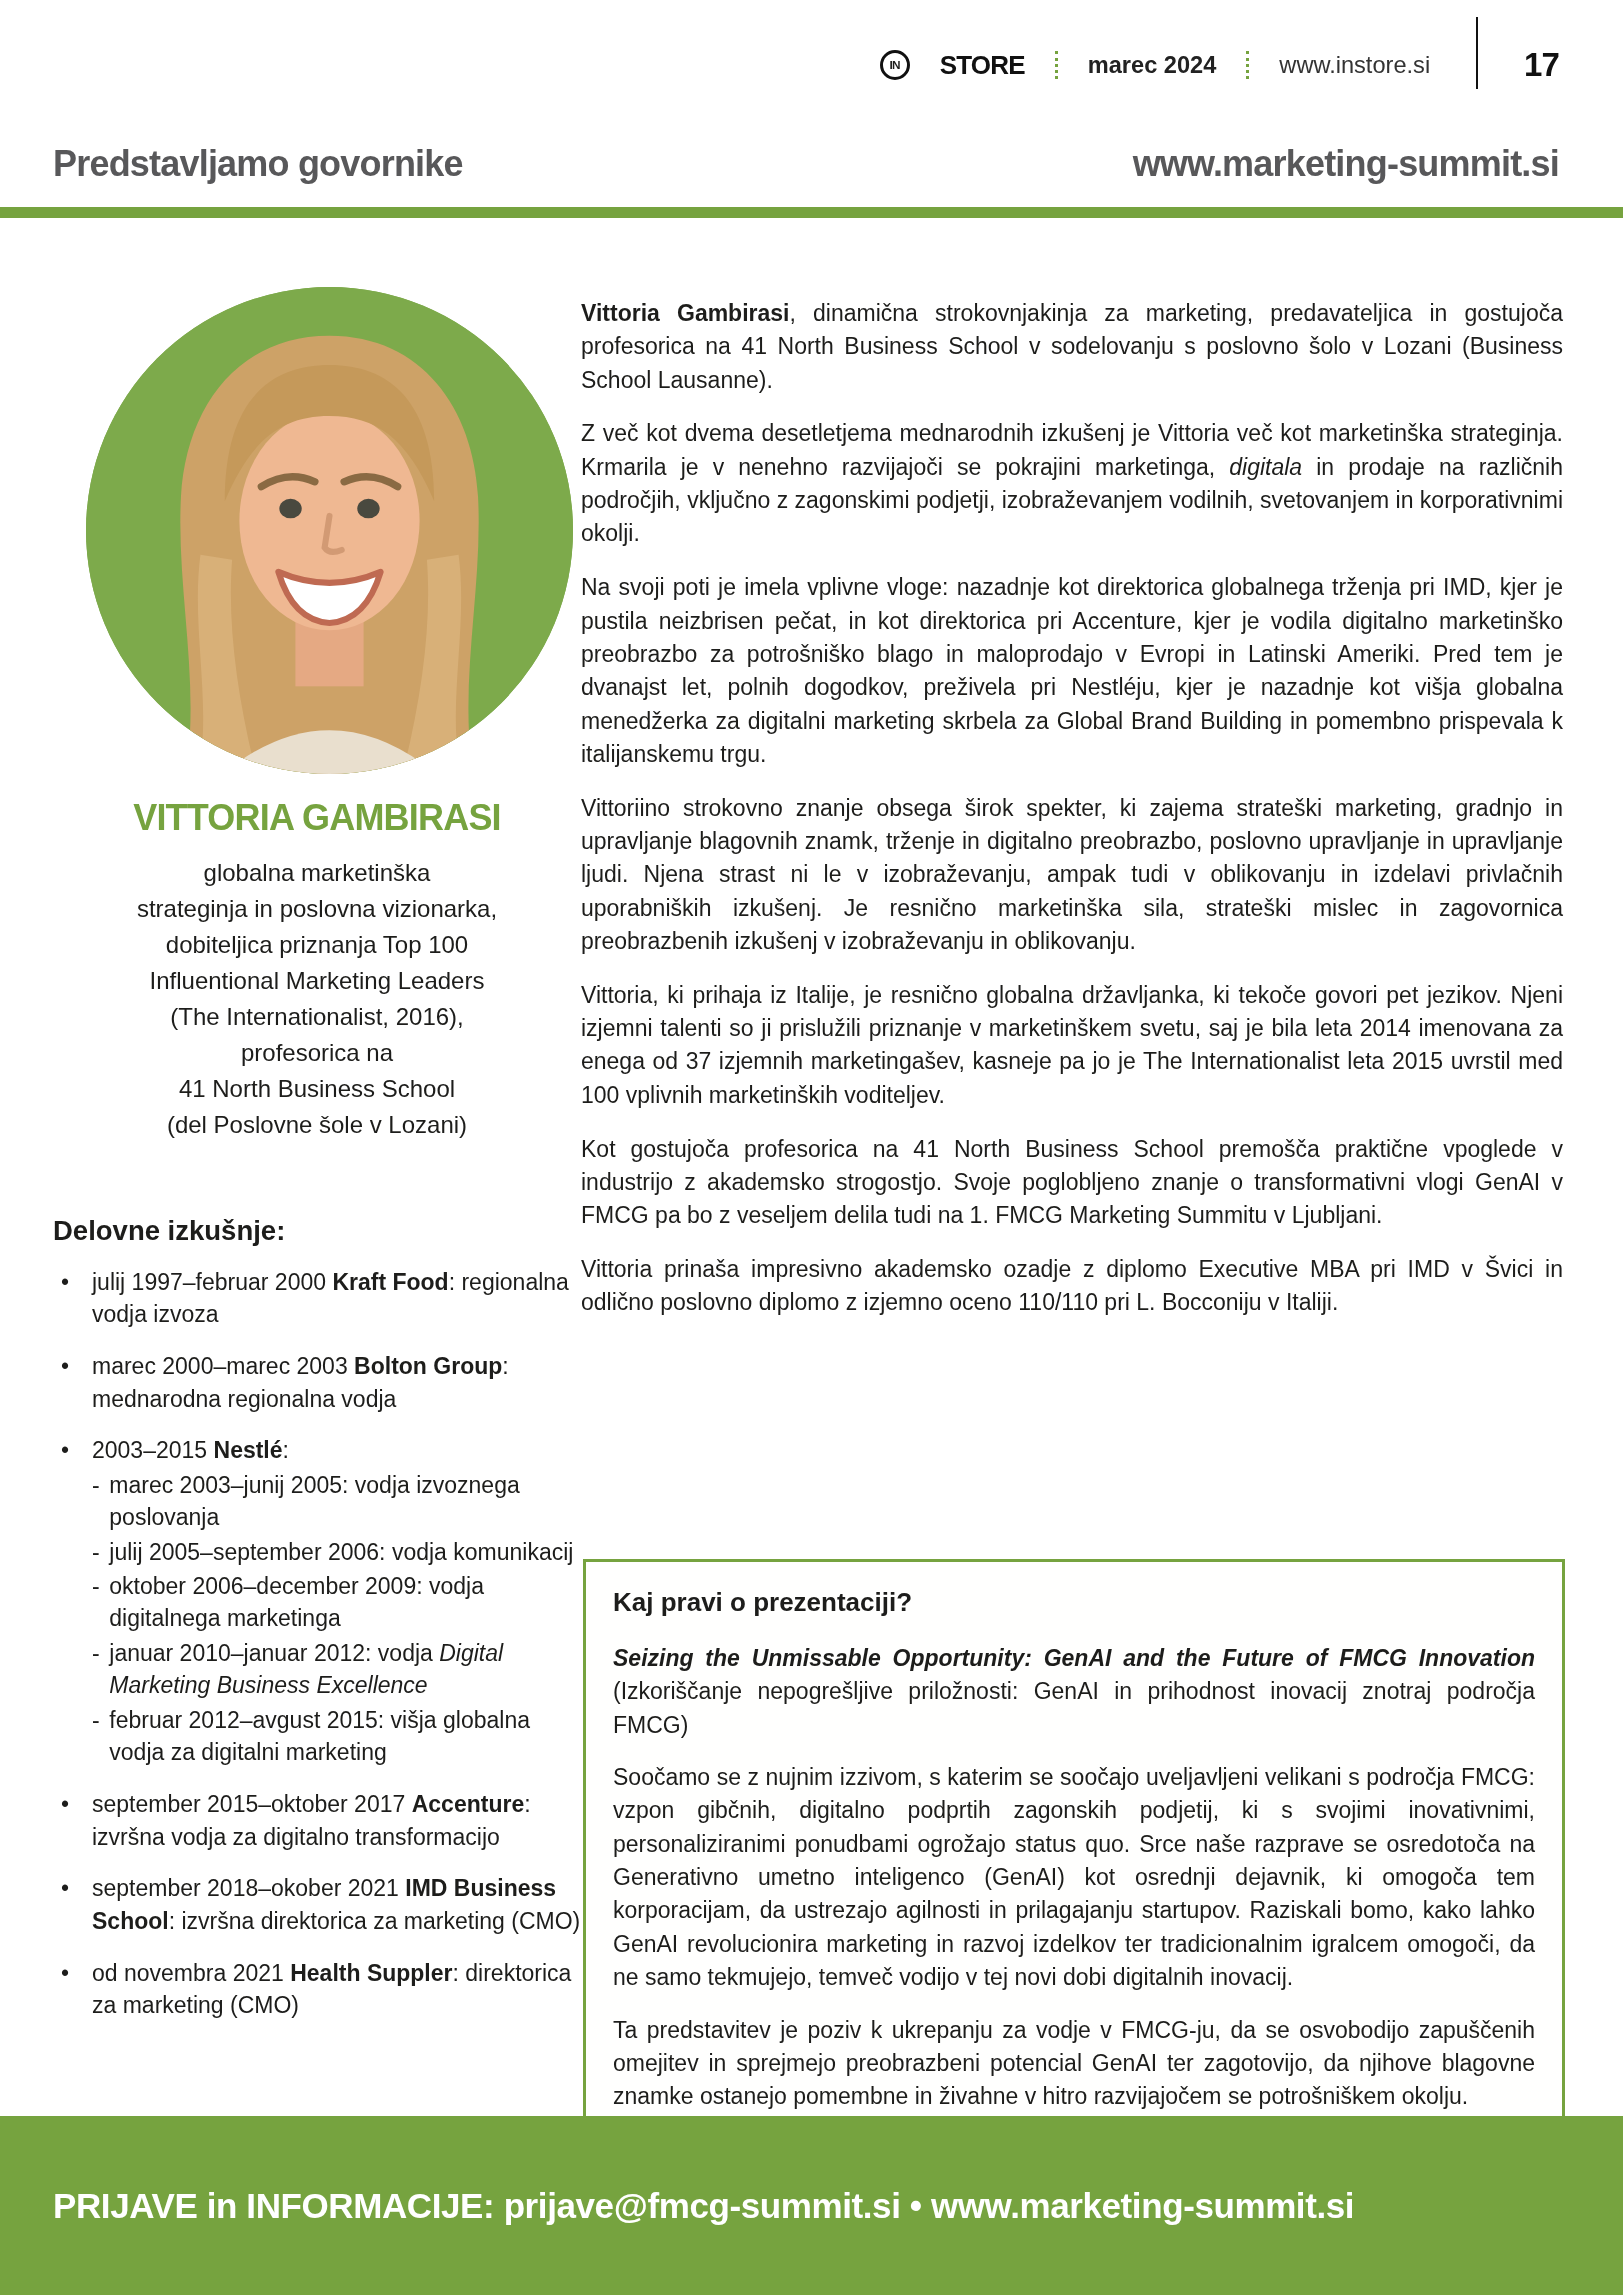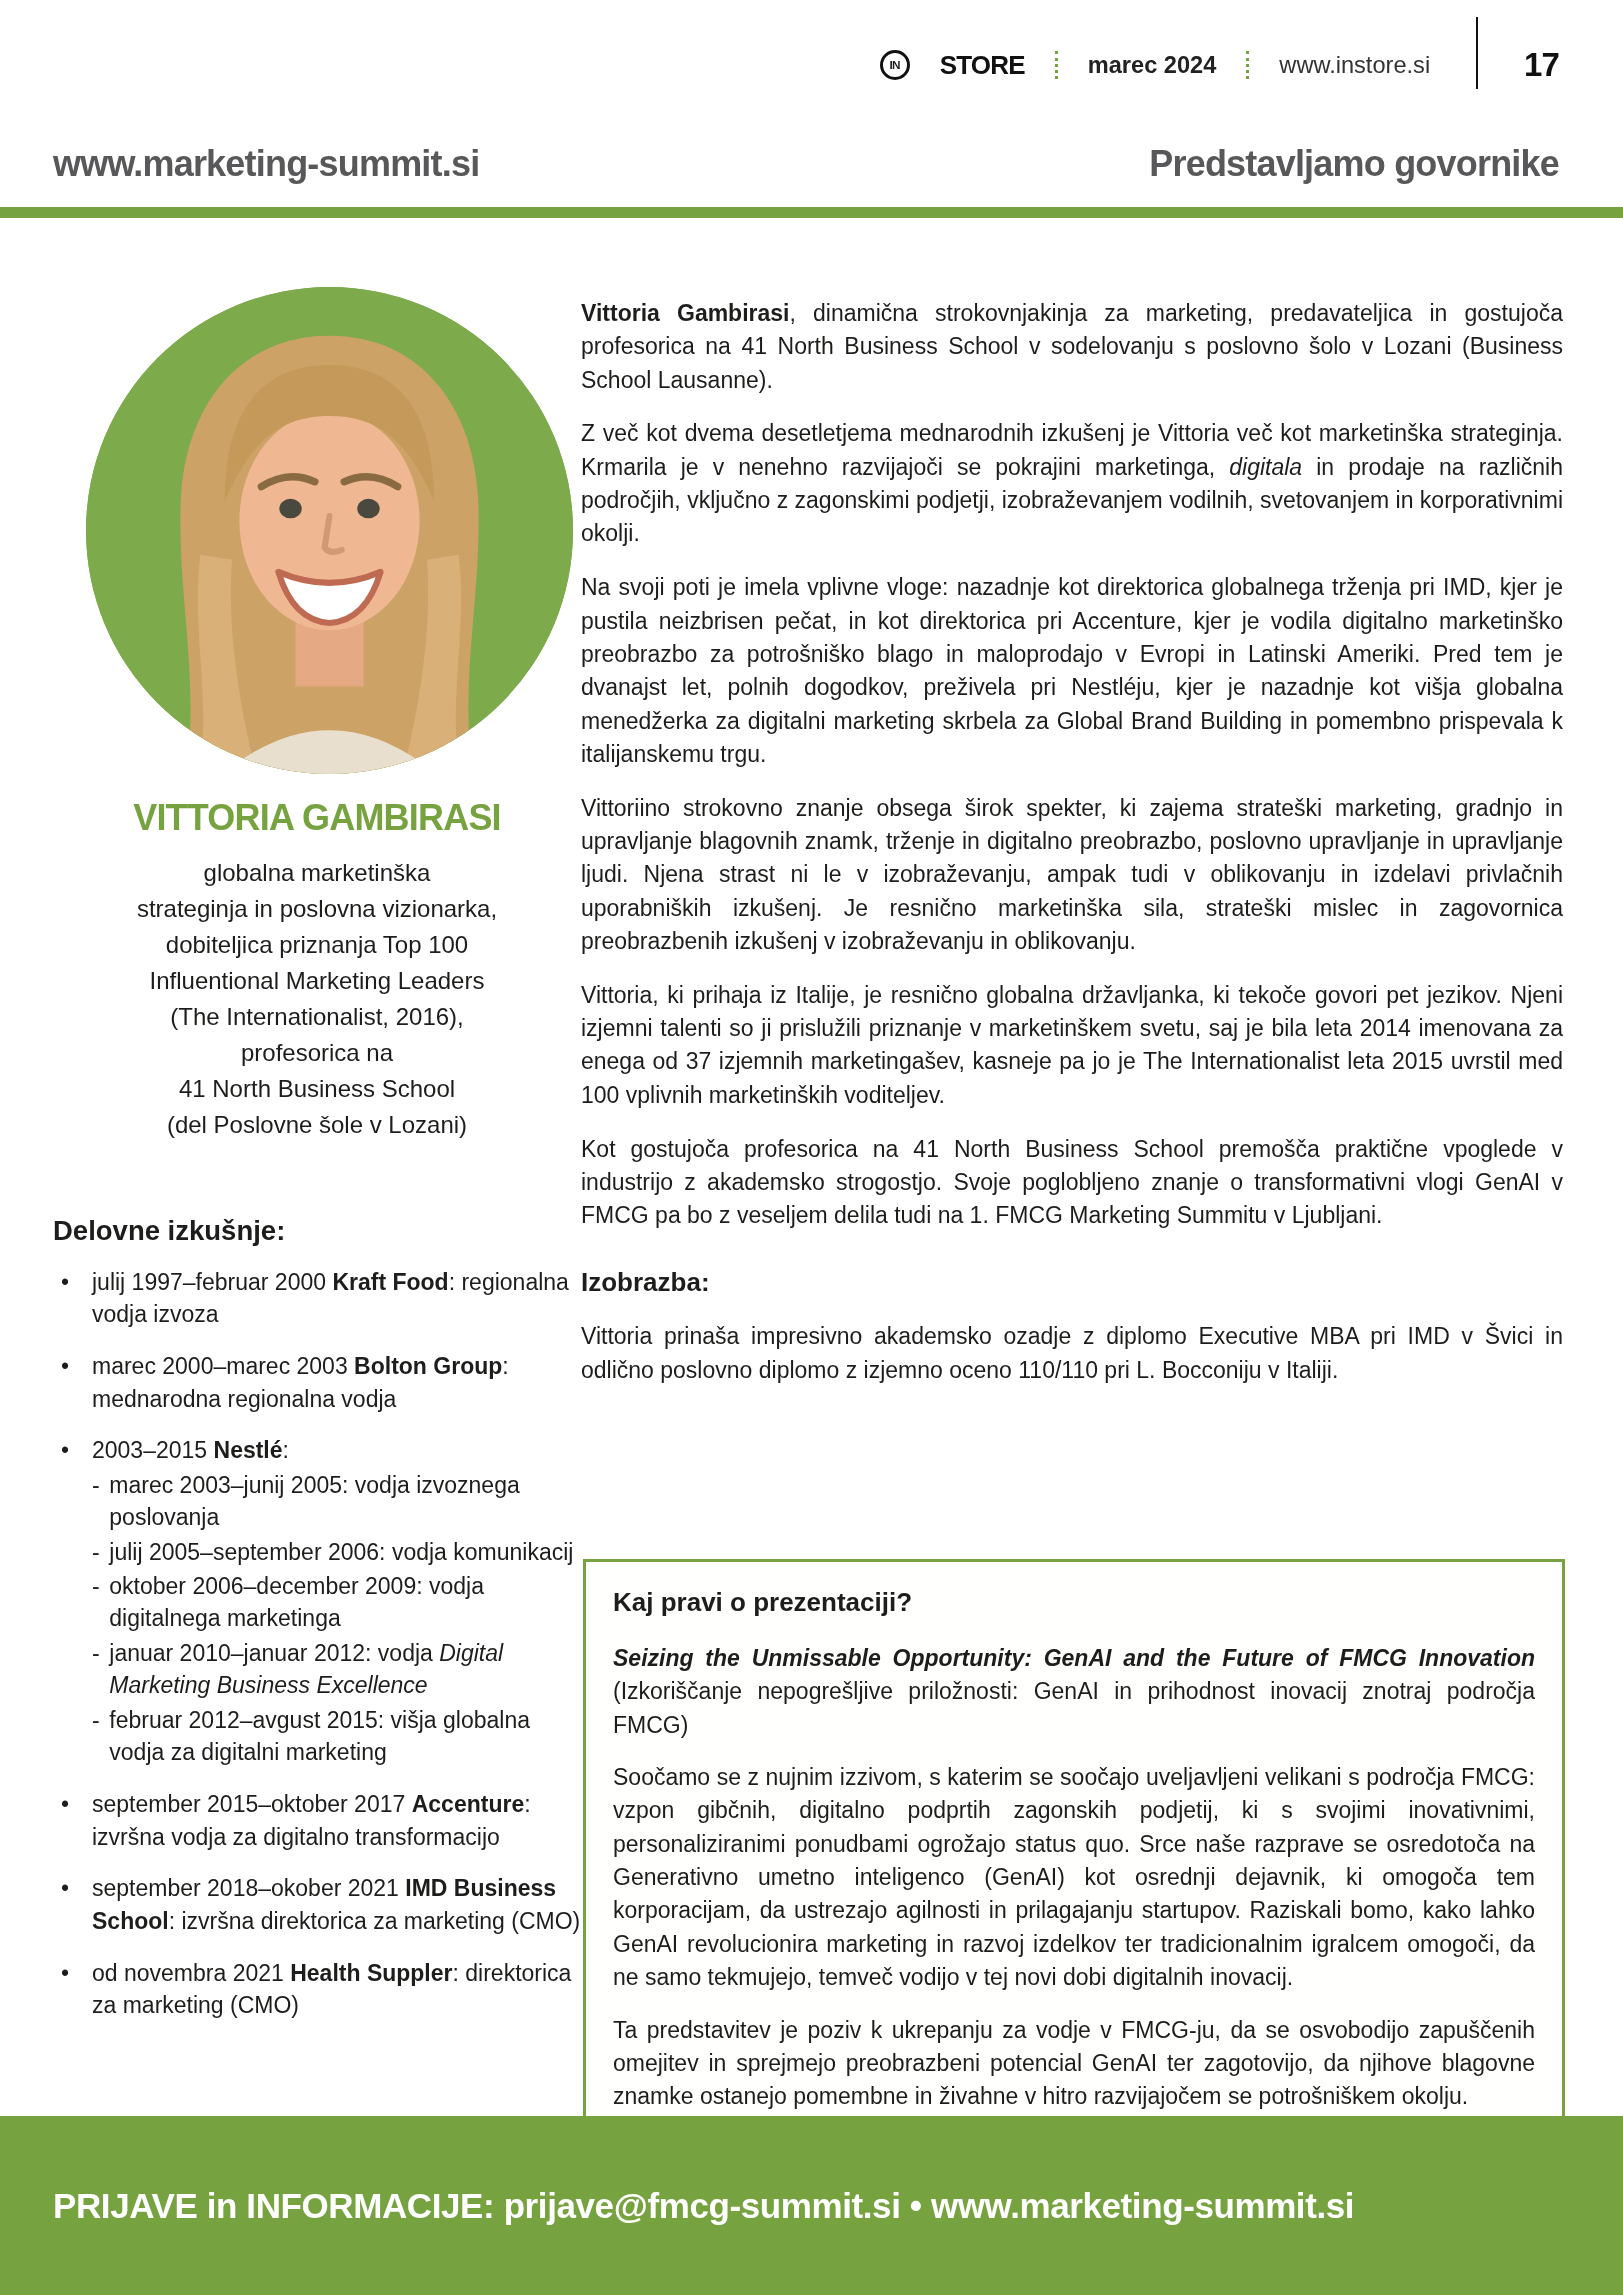--- a/index.html
+++ b/index.html
@@ -73,22 +73,22 @@
     <span class="brand">STORE</span>
     <span class="dotsep"></span>
     <span class="date">marec 2024</span>
     <span class="dotsep"></span>
     <span class="site">www.instore.si</span>
     <span class="vline"></span>
     <span class="pagenum">17</span>
   </div>
 
   <div class="header">
+    <span class="h-title">Predstavljamo govornike</span>
     <span class="h-title">www.marketing-summit.si</span>
-    <span class="h-title">Predstavljamo govornike</span>
   </div>
   <div class="rule"></div>
 
   <div class="leftcol">
     <div class="photo">
       <svg viewBox="0 0 200 200">
         <rect x="0" y="0" width="200" height="200" fill="#7daa4b"></rect>
         <path d="M100 20 C 62 20 41 50 39 86 C 37 124 47 162 41 200 L 159 200 C 153 162 163 124 161 86 C 159 50 138 20 100 20 Z" fill="#cda267"></path>
         <path d="M47 110 C 43 140 52 172 46 200 L 70 200 C 62 168 58 138 60 112 Z" fill="#d8b078"></path>
         <path d="M153 110 C 157 140 148 172 154 200 L 130 200 C 138 168 142 138 140 112 Z" fill="#d8b078"></path>
@@ -170,21 +170,20 @@
   </div>
 
   <div class="rightcol">
     <p class="para"><span class="b">Vittoria Gambirasi</span><span>, dinamična strokovnjakinja za marketing, predavateljica in gostujoča profesorica na 41 North Business School v sodelovanju s poslovno šolo v Lozani (Business School Lausanne).</span></p>
     <p class="para"><span>Z več kot dvema desetletjema mednarodnih izkušenj je Vittoria več kot marketinška strateginja. Krmarila je v nenehno razvijajoči se pokrajini marketinga, </span><span class="i">digitala</span><span> in prodaje na različnih področjih, vključno z zagonskimi podjetji, izobraževanjem vodilnih, svetovanjem in korporativnimi okolji.</span></p>
     <p class="para"><span>Na svoji poti je imela vplivne vloge: nazadnje kot direktorica globalnega trženja pri IMD, kjer je pustila neizbrisen pečat, in kot direktorica pri Accenture, kjer je vodila digitalno marketinško preobrazbo za potrošniško blago in maloprodajo v Evropi in Latinski Ameriki. Pred tem je dvanajst let, polnih dogodkov, preživela pri Nestléju, kjer je nazadnje kot višja globalna menedžerka za digitalni marketing skrbela za Global Brand Building in pomembno prispevala k italijanskemu trgu.</span></p>
     <p class="para"><span>Vittoriino strokovno znanje obsega širok spekter, ki zajema strateški marketing, gradnjo in upravljanje blagovnih znamk, trženje in digitalno preobrazbo, poslovno upravljanje in upravljanje ljudi. Njena strast ni le v izobraževanju, ampak tudi v oblikovanju in izdelavi privlačnih uporabniških izkušenj. Je resnično marketinška sila, strateški mislec in zagovornica preobrazbenih izkušenj v izobraževanju in oblikovanju.</span></p>
     <p class="para"><span>Vittoria, ki prihaja iz Italije, je resnično globalna državljanka, ki tekoče govori pet jezikov. Njeni izjemni talenti so ji prislužili priznanje v marketinškem svetu, saj je bila leta 2014 imenovana za enega od 37 izjemnih marketingašev, kasneje pa jo je The Internationalist leta 2015 uvrstil med 100 vplivnih marketinških voditeljev.</span></p>
     <p class="para"><span>Kot gostujoča profesorica na 41 North Business School premošča praktične vpoglede v industrijo z akademsko strogostjo. Svoje poglobljeno znanje o transformativni vlogi GenAI v FMCG pa bo z veseljem delila tudi na 1. FMCG Marketing Summitu v Ljubljani.</span></p>
 
-    <h3 class="sub-h">Izobrazba:</h3>
     <p class="para"><span>Vittoria prinaša impresivno akademsko ozadje z diplomo Executive MBA pri IMD v Švici in odlično poslovno diplomo z izjemno oceno 110/110 pri L. Bocconiju v Italiji.</span></p>
 
     <div class="kbox">
       <h3>Kaj pravi o prezentaciji?</h3>
       <p class="para"><span class="b i">Seizing the Unmissable Opportunity: GenAI and the Future of FMCG Innovation</span><span> (Izkoriščanje nepogrešljive priložnosti: GenAI in prihodnost inovacij znotraj področja FMCG)</span></p>
       <p class="para"><span>Soočamo se z nujnim izzivom, s katerim se soočajo uveljavljeni velikani s področja FMCG: vzpon gibčnih, digitalno podprtih zagonskih podjetij, ki s svojimi inovativnimi, personaliziranimi ponudbami ogrožajo status quo. Srce naše razprave se osredotoča na Generativno umetno inteligenco (GenAI) kot osrednji dejavnik, ki omogoča tem korporacijam, da ustrezajo agilnosti in prilagajanju startupov. Raziskali bomo, kako lahko GenAI revolucionira marketing in razvoj izdelkov ter tradicionalnim igralcem omogoči, da ne samo tekmujejo, temveč vodijo v tej novi dobi digitalnih inovacij.</span></p>
       <p class="para"><span>Ta predstavitev je poziv k ukrepanju za vodje v FMCG-ju, da se osvobodijo zapuščenih omejitev in sprejmejo preobrazbeni potencial GenAI ter zagotovijo, da njihove blagovne znamke ostanejo pomembne in živahne v hitro razvijajočem se potrošniškem okolju.</span></p>
     </div>
   </div>
 

